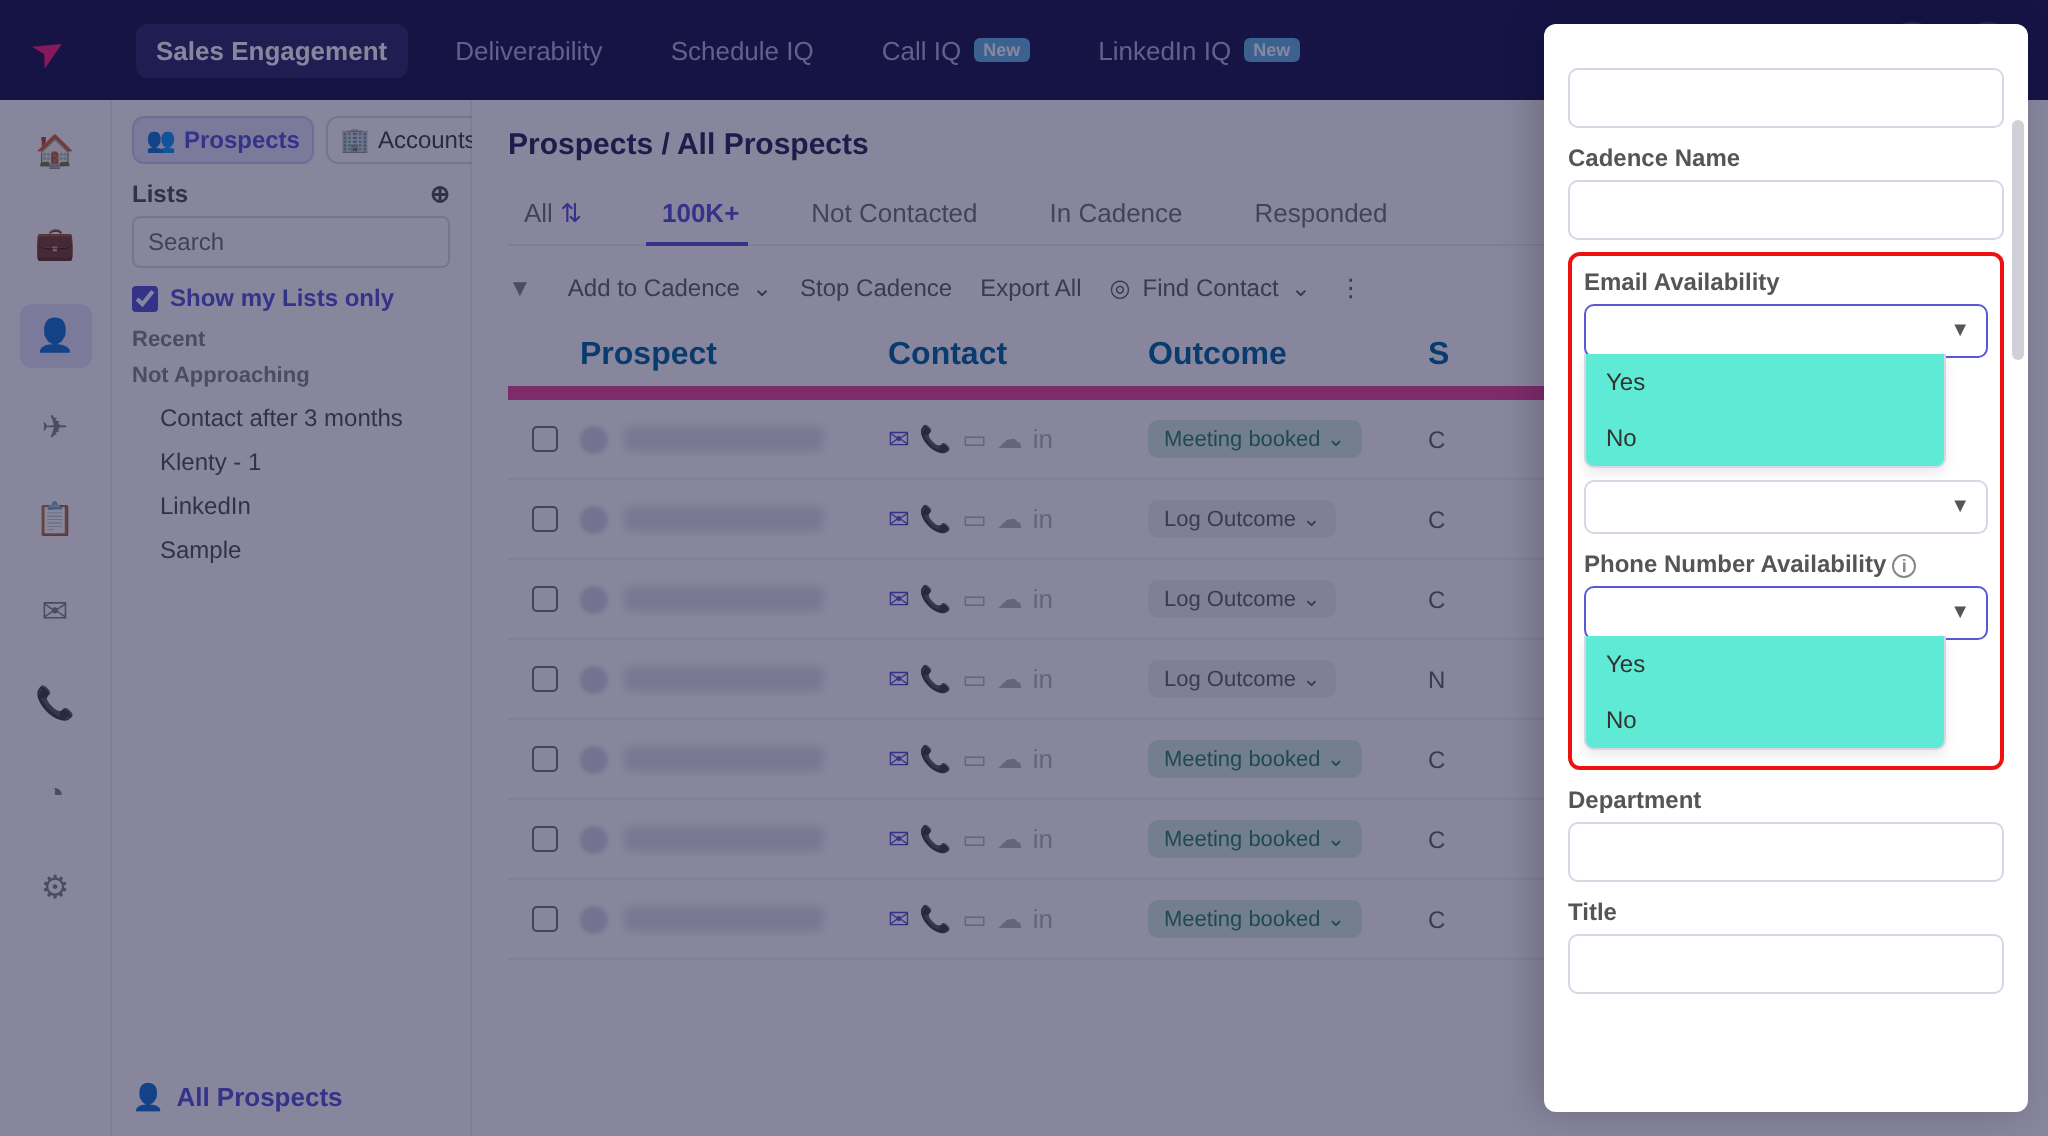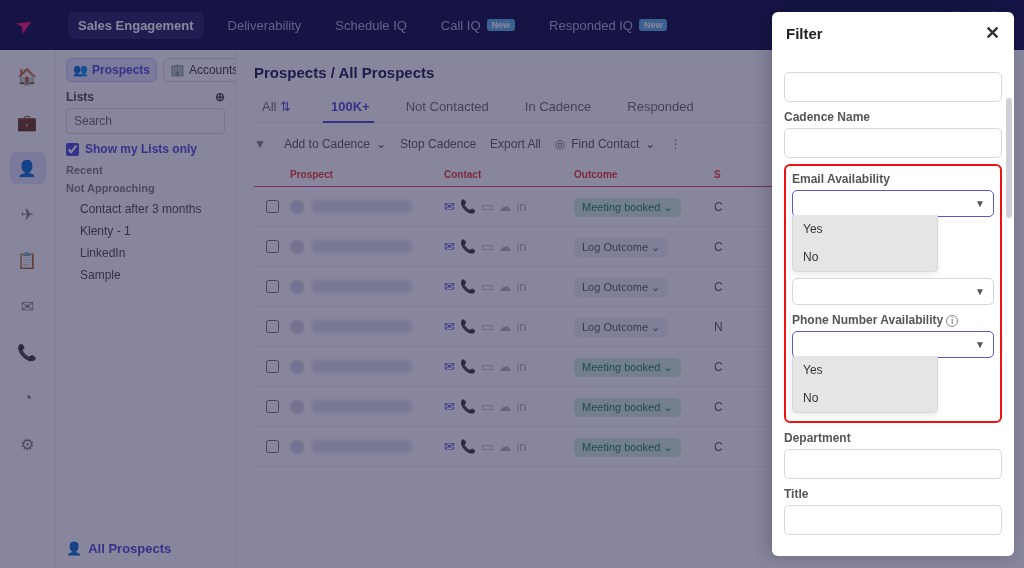--- a/index.html
+++ b/index.html
@@ -38,21 +38,21 @@
 .search-top { position:absolute; right:18px; top:10px; width:200px; padding:6px 8px 6px 28px; border:1px solid #ddd; border-radius:6px; font-size:12px; }
 .search-top-icon { position:absolute; right:200px; top:18px; color:#999; font-size:12px;}
 .tabs { display:flex; gap:28px; border-bottom:1px solid #eee; margin-bottom:6px; padding:0 4px;}
 .tab { padding:8px 4px; font-size:13px; color:#777; position:relative;}
 .tab.active { color:#5b57d6; font-weight:700;}
 .tab.active::after { content:""; position:absolute; left:0; right:0; bottom:-1px; height:2px; background:#5b57d6;}
 .tab .count { margin-left:4px; font-weight:700;}
 .toolbar { display:flex; align-items:center; gap:14px; padding:8px 0 12px; font-size:12px; color:#666;}
 .toolbar .funnel { color:#888; margin-right:4px;}
 .tool-link { display:flex; align-items:center; gap:6px; cursor:pointer;}
-.table-head { display:flex; color:#ef4444; font-size:10px; font-weight:600; padding:6px 0; border-bottom:1px solid #ec4899;}
+.table-head { display:flex; color:#0369a1; font-size:16px; font-weight:600; padding:6px 0; border-bottom:7px solid #ec4899;}
 .col-name { width:190px; padding-left:36px;}
 .col-contact { width:130px;}
 .col-outcome { width:140px;}
 .col-s { width:40px;}
 .row { display:flex; align-items:center; padding:8px 0; border-bottom:1px solid #f3f3f3; height:40px;}
 .row .chkcell{ width:36px; display:flex; justify-content:center;}
 .row .namecell{ width:154px; }
 .blur-pill{ width:100px; height:13px; background:#e3e3ec; border-radius:4px; filter:blur(2px);}
 .blur-dot{ width:14px; height:14px; background:#d7d7e4; border-radius:50%; margin-right:8px; filter:blur(1px);}
 .contactcell{ width:130px; display:flex; gap:5px; align-items:center;}
@@ -70,21 +70,21 @@
 .fp-head { display:flex; align-items:center; justify-content:space-between; padding:10px 14px 6px;}
 .fp-head h3{ font-size:15px; font-weight:700; color:#222;}
 .close-x{ font-size:18px; color:#333; cursor:pointer; font-weight:700;}
 .fp-body{ flex:1; overflow:auto; padding:0 12px 6px; position:relative;margin-top:22px;}
 .field-label{ font-size:12px; color:#555; font-weight:600; margin:8px 0 4px;}
 .field-input{ width:100%; padding:7px 8px; border:1px solid #d6d6e4; border-radius:5px; font-size:12px; background:#fff;}
 .select { display:flex; align-items:center; justify-content:space-between; cursor:pointer;}
 .select .chev{ font-size:10px; color:#555;}
 .outline-purple { border:1.5px solid #5b57d6 !important; }
 .red-box{ border:2px solid #e11; border-radius:6px; padding:6px 6px 8px; margin-top:6px;}
-.dropdown-list{ border:1px solid #d6d6e4; border-top:none; border-radius:0 0 5px 5px; background:#e5e5e5; margin-top:-2px; box-shadow:0 3px 6px rgba(0,0,0,0.08); width:146px;}
+.dropdown-list{ border:1px solid #d6d6e4; border-top:none; border-radius:0 0 5px 5px; background:#5eead4; margin-top:-2px; box-shadow:0 3px 6px rgba(0,0,0,0.08); width:181px;}
 .dropdown-list .opt{ padding:7px 10px; font-size:12px; color:#333; cursor:pointer;}
 .info-i{ display:inline-block; width:12px; height:12px; border:1px solid #888; border-radius:50%; font-size:9px; line-height:10px; text-align:center; color:#888; margin-left:3px;}
 .fp-foot{ display:flex; justify-content:space-between; align-items:center; padding:10px 14px; border-top:1px solid #eee;}
 .link-clear{ color:#5b57d6; font-size:13px; font-weight:600; cursor:pointer;}
 .apply-btn{ background:#5b57d6; color:#fff; border:none; padding:6px 14px; border-radius:5px; font-size:13px; font-weight:600; cursor:pointer;}
 .scrollhint{ position:absolute; right:2px; top:26px; width:6px; height:120px; background:#d0d0d8; border-radius:3px;}
 </style>
 </head>
 <body>
 
@@ -95,21 +95,21 @@
       </div>
     <div class="topnav">
       <div class="topnav-item active">Sales Engagement</div>
       <div class="topnav-item">Deliverability</div>
       <div class="topnav-item">Schedule IQ</div>
       <div class="topnav-item">
           <span>Call IQ</span>
           <span class="badge-new">New</span>
         </div>
       <div class="topnav-item">
-          <span>Responded IQ</span>
+          <span>LinkedIn IQ</span>
           <span class="badge-new">New</span>
         </div>
     </div>
     <div class="topbar-right">
       <div class="circle-btn">▷</div>
       <div class="circle-btn"></div>
     </div>
   </div>
 
   <div class="main">
@@ -316,24 +316,20 @@
       <div class="outcomecell"><span class="pill meeting">Meeting booked ⌄</span></div>
       <div class="scell">C</div>
     </div>
         </div>
     </div>
   </div>
 
   <div class="overlay"></div>
 
   <div class="filter-panel">
-    <div class="fp-head">
-      <h3>Filter</h3>
-      <span class="close-x">✕</span>
-    </div>
     <div class="fp-body">
       <div class="scrollhint"></div>
       <div class="field-input" style="height:30px"></div>
       <div class="field-label">Cadence Name</div>
       <input class="field-input" style="">
 
       <div class="red-box">
         <div class="field-label" style="margin-top:0">Email Availability</div>
         <div class="field-input select outline-purple">
             <span></span>

